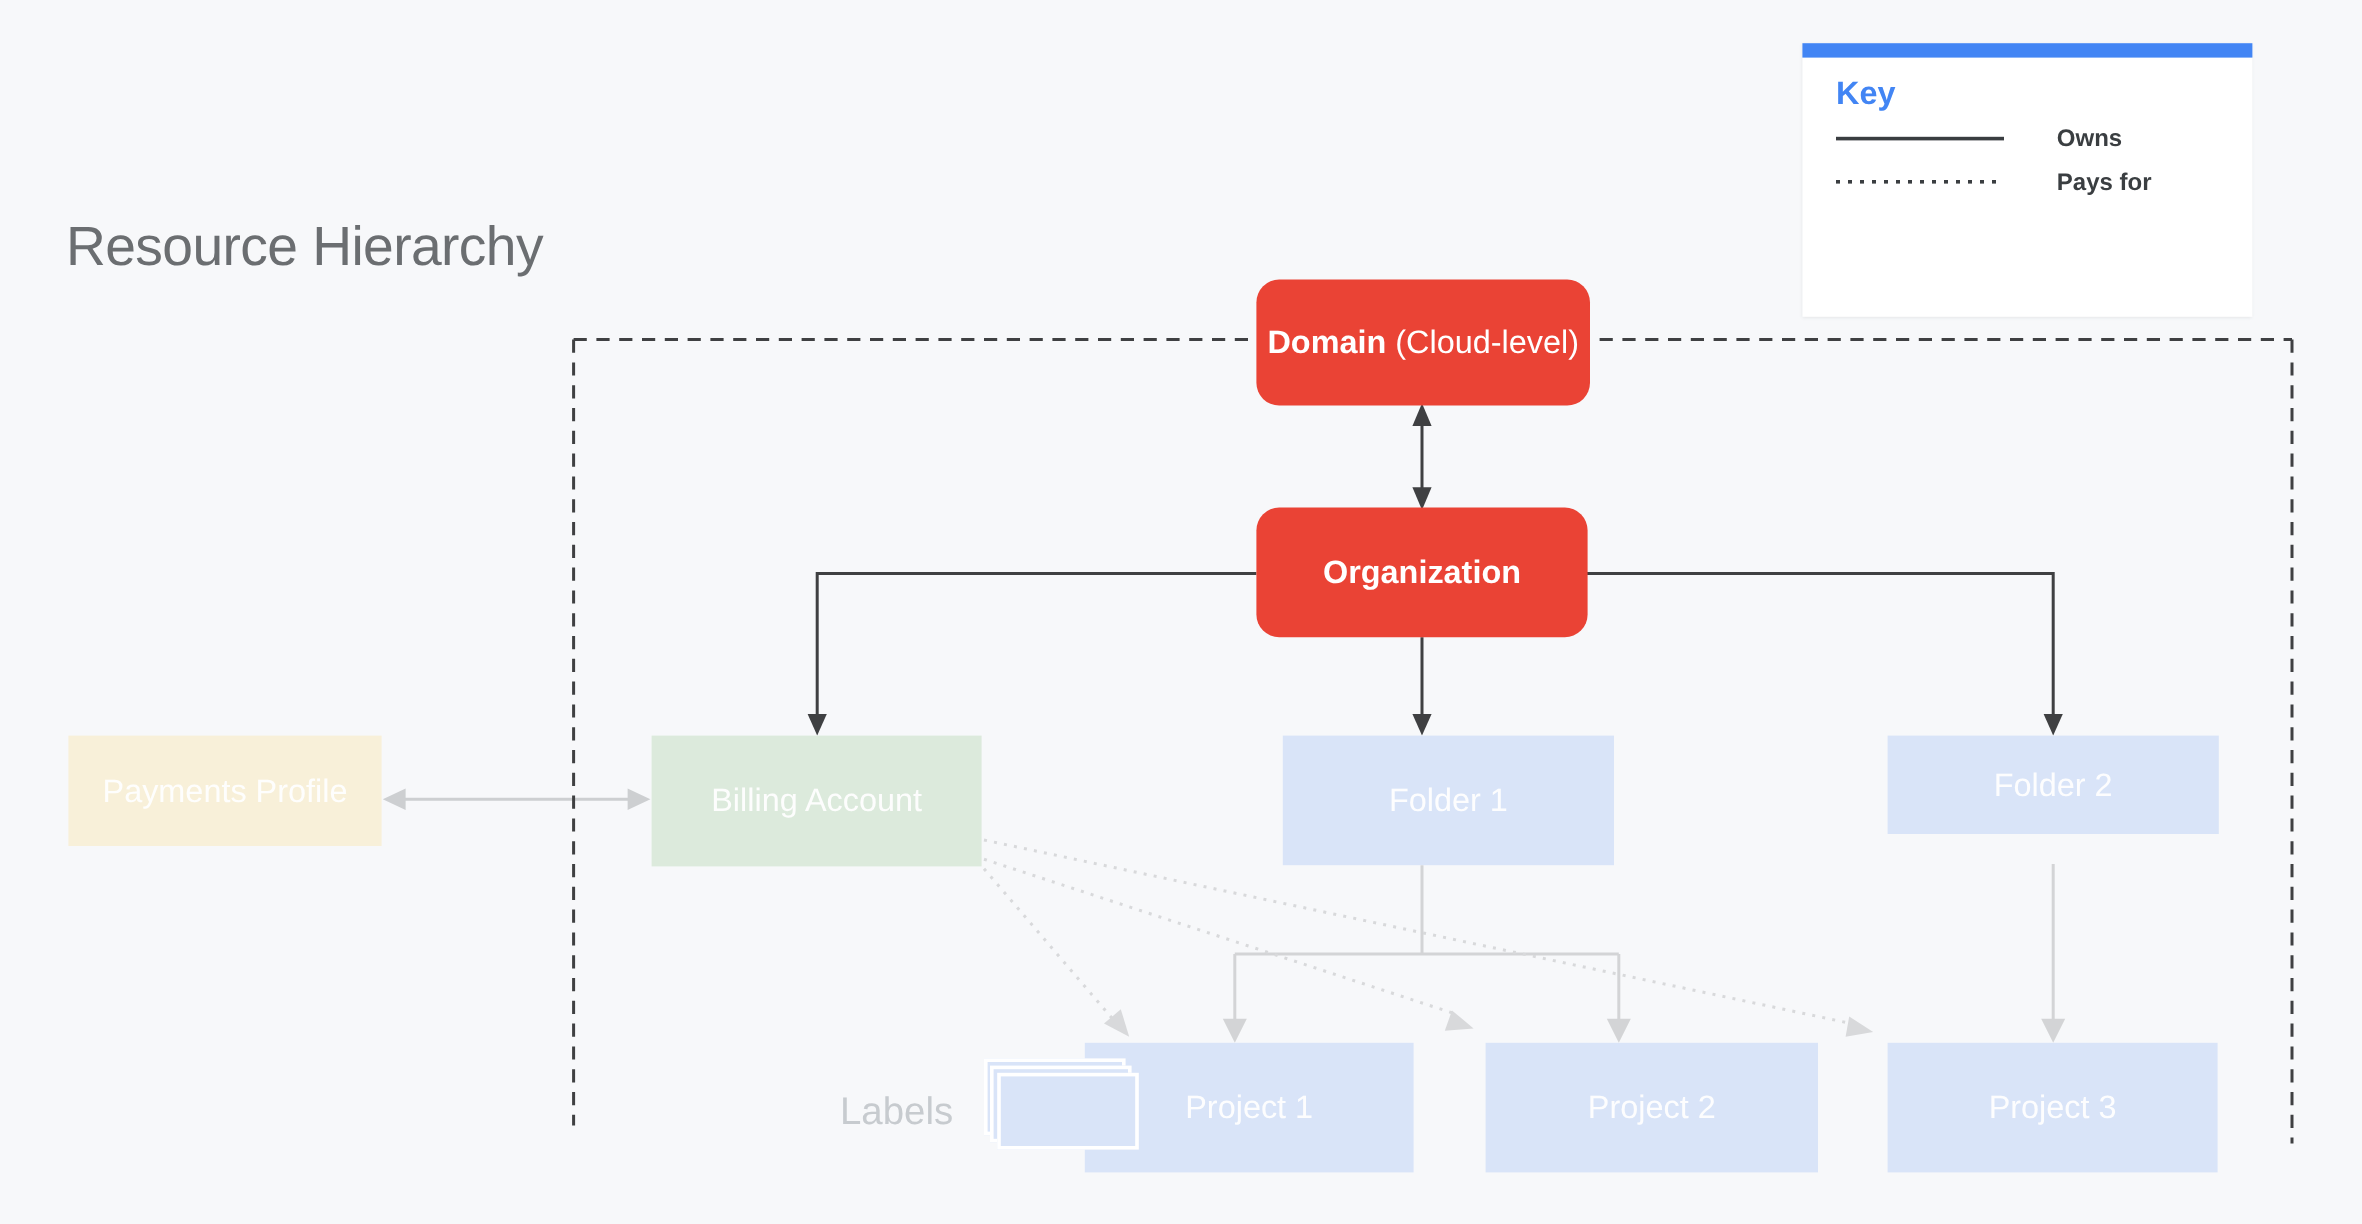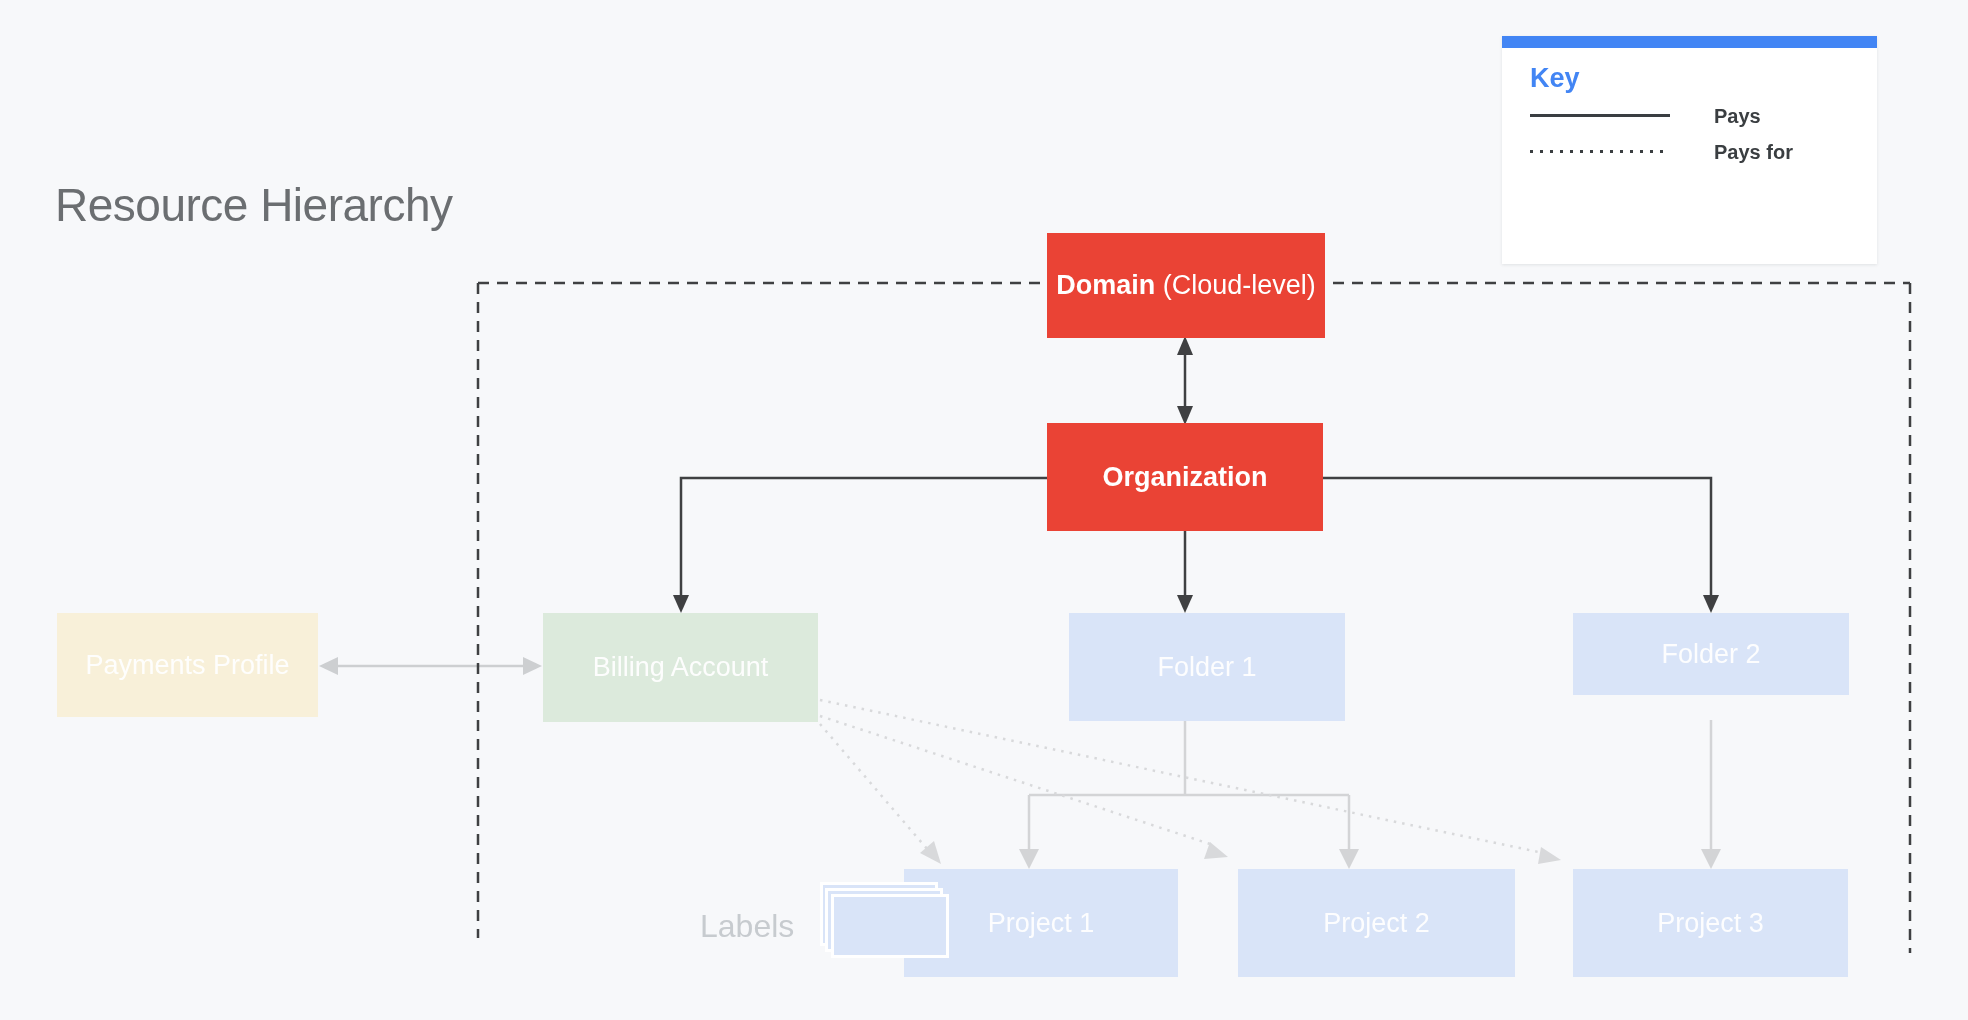--- a/index.html
+++ b/index.html
@@ -30,30 +30,30 @@
   .page-title{
     position:absolute;left:55px;top:178px;z-index:2;
     font-size:46px;color:var(--title-text);letter-spacing:-0.5px;
   }
 
   .node{
     position:absolute;z-index:3;
     display:flex;align-items:center;justify-content:center;
     font-size:27px;white-space:nowrap;
   }
-  .node.red{background:var(--node-red);color:#FFFFFF;}
+  .node.red{background:var(--node-red);color:#FFFFFF;border-radius:19px;}
   .node.cream{background:var(--node-cream);}
   .node.green{background:var(--node-green);text-align:right;}
   .node.blue{background:var(--node-blue);}
   .node .b{font-weight:bold;}
   .light-label{color:#FFFFFF;opacity:0.95;}
 
   .node.domain{left:1047px;top:233px;width:278px;height:105px;}
   .node.organization{left:1047px;top:423px;width:276px;height:108px;font-weight:bold;align-items:center;}
-  .node.payments{left:57px;top:613px;width:261px;height:104px;}
+  .node.payments{left:57px;top:613px;width:261px;height:92px;}
   .node.billing{left:543px;top:613px;width:275px;height:109px;}
   .node.folder1{left:1047px;top:613px;width:276px;height:108px;margin-left:22px;}
   .node.folder2{left:1573px;top:613px;width:276px;height:82px;}
   .node.project1{left:904px;top:869px;width:274px;height:108px;}
   .node.project2{left:1238px;top:869px;width:277px;height:108px;}
   .node.project3{left:1573px;top:869px;width:275px;height:108px;}
 
   .labels-caption{
     position:absolute;left:700px;top:908px;z-index:4;
     font-size:32px;color:var(--faint-text);
@@ -213,21 +213,21 @@
     <div class="card c2"></div>
     <div class="card c3"></div>
   </div>
 
   <div class="legend">
     <div class="topbar"></div>
     <div class="body">
       <div class="heading">Key</div>
       <div class="legend-row">
         <div class="sample solid"></div>
-        <div class="lbl">Pays</div>
+        <div class="lbl">Owns</div>
       </div>
       <div class="legend-row">
         <div class="sample dotted"></div>
         <div class="lbl">Pays for</div>
       </div>
     </div>
   </div>
 
 </div>
 

